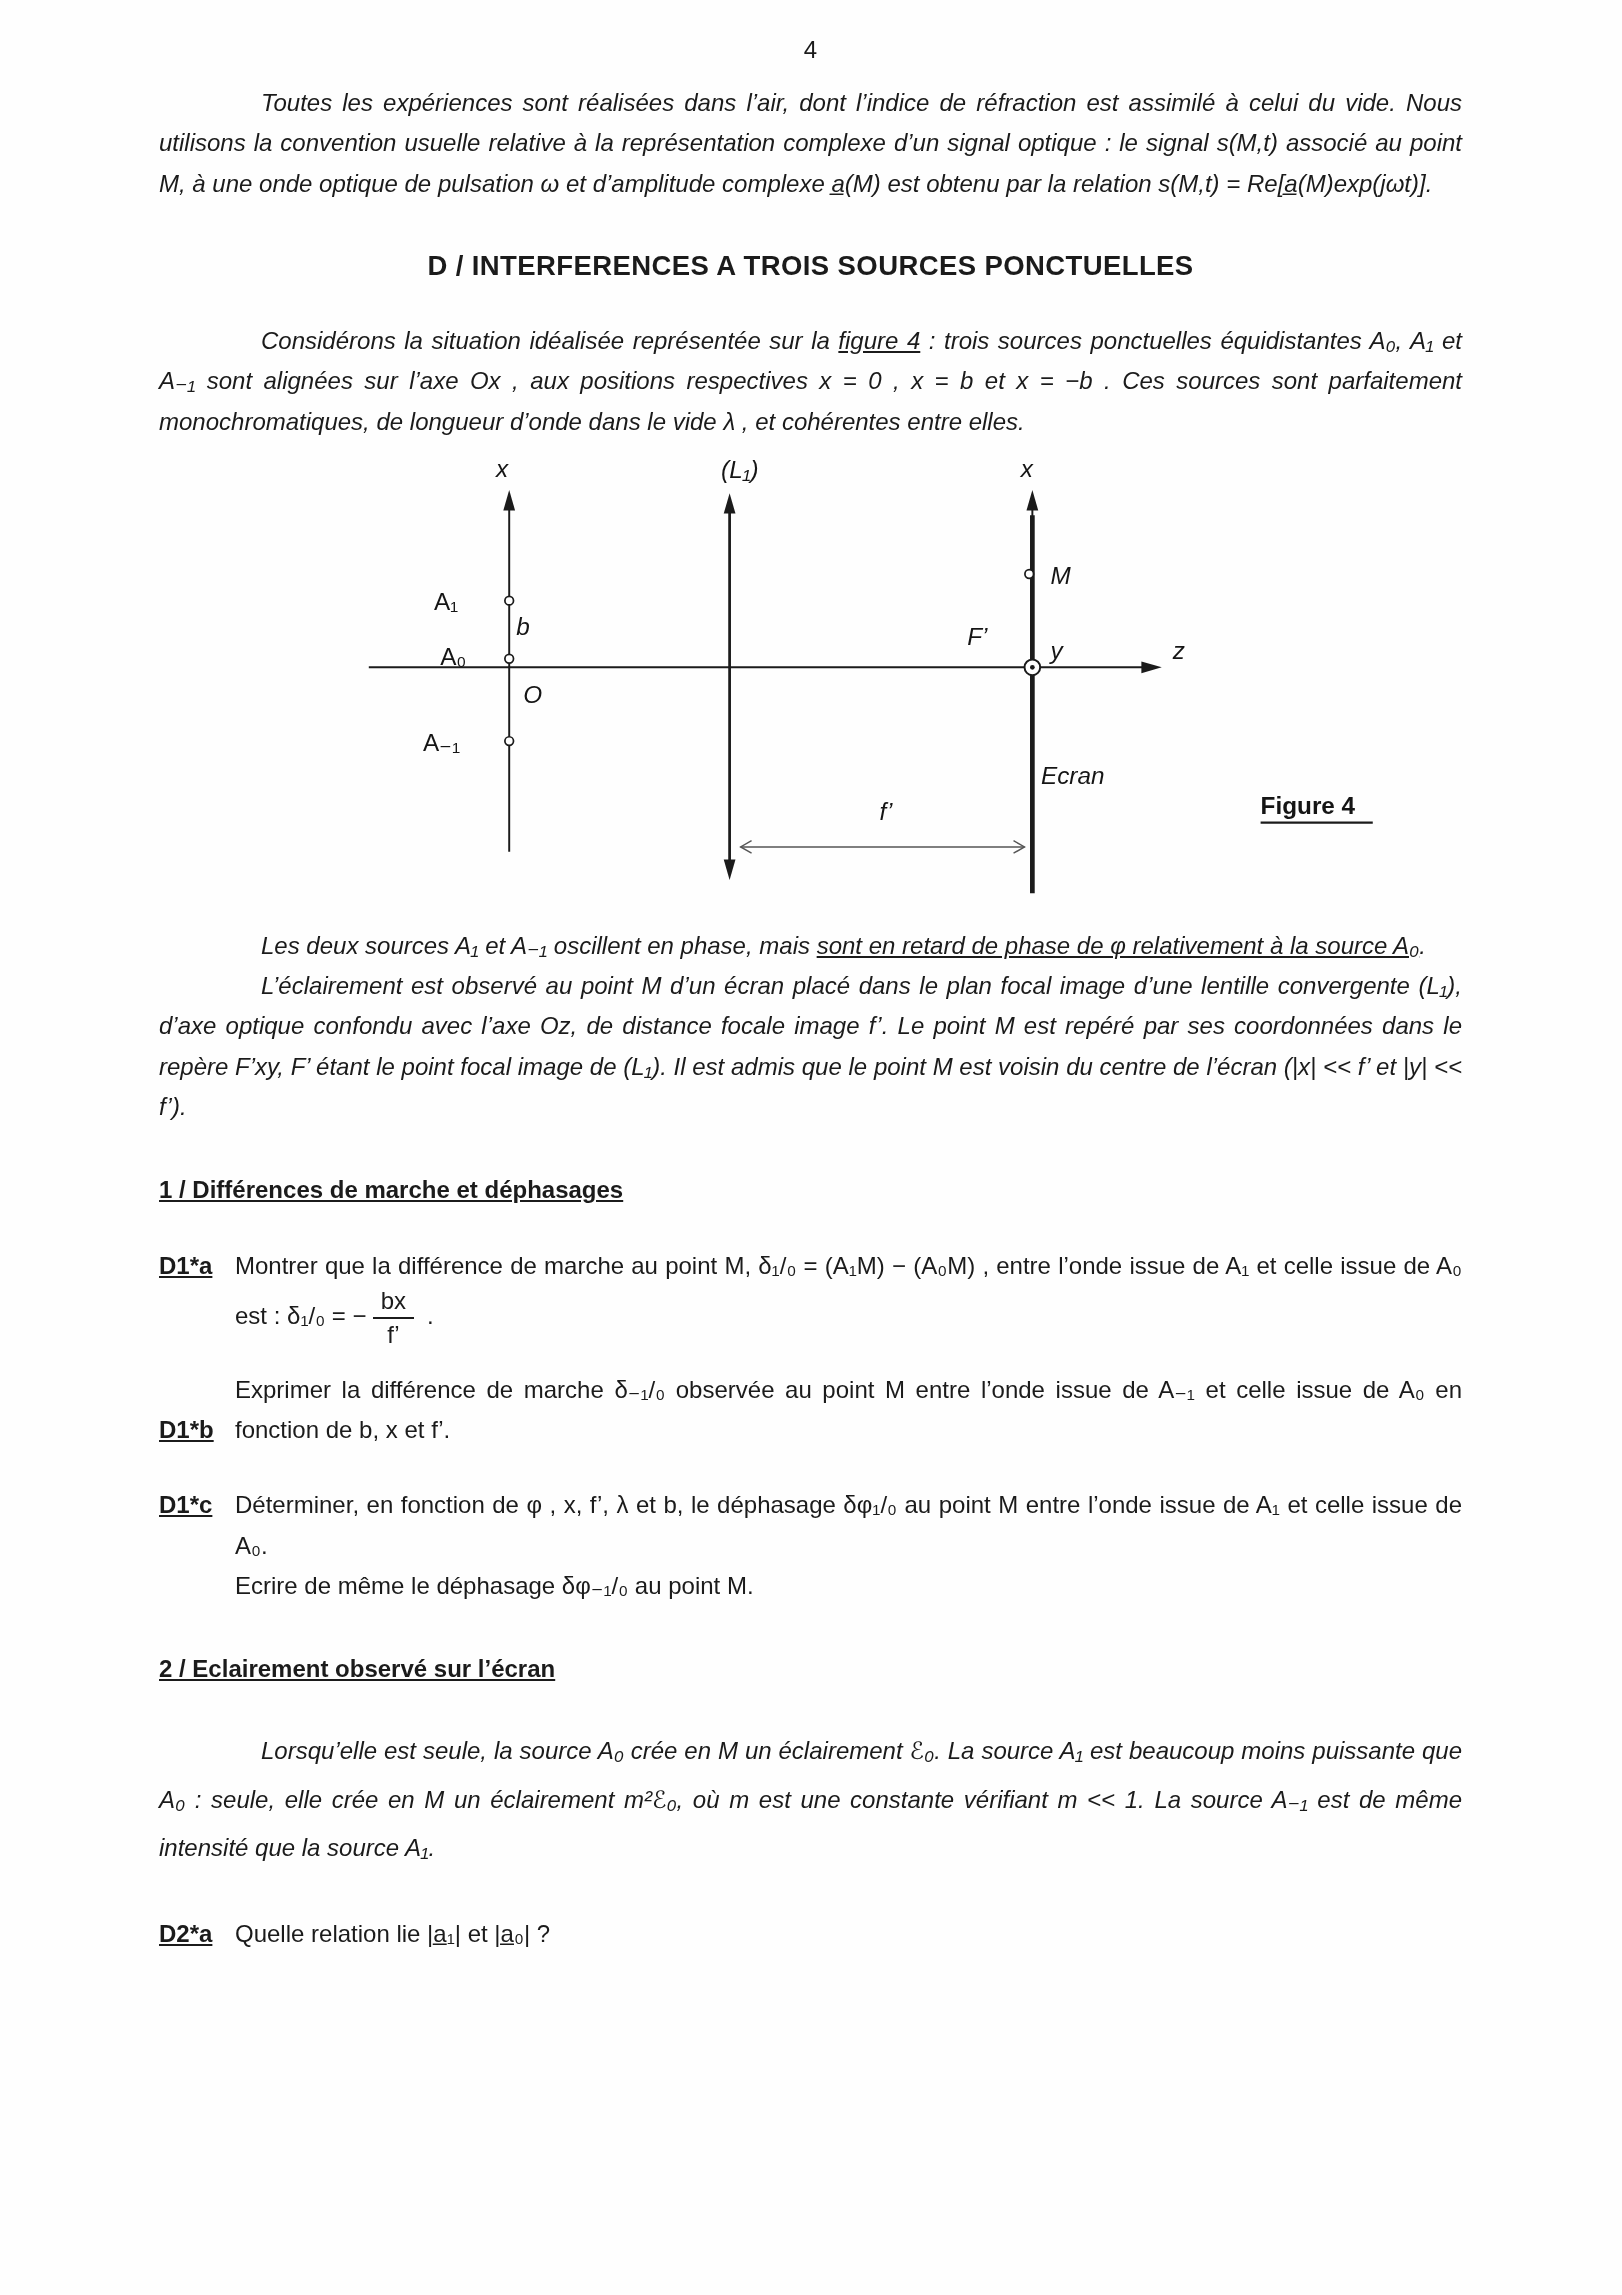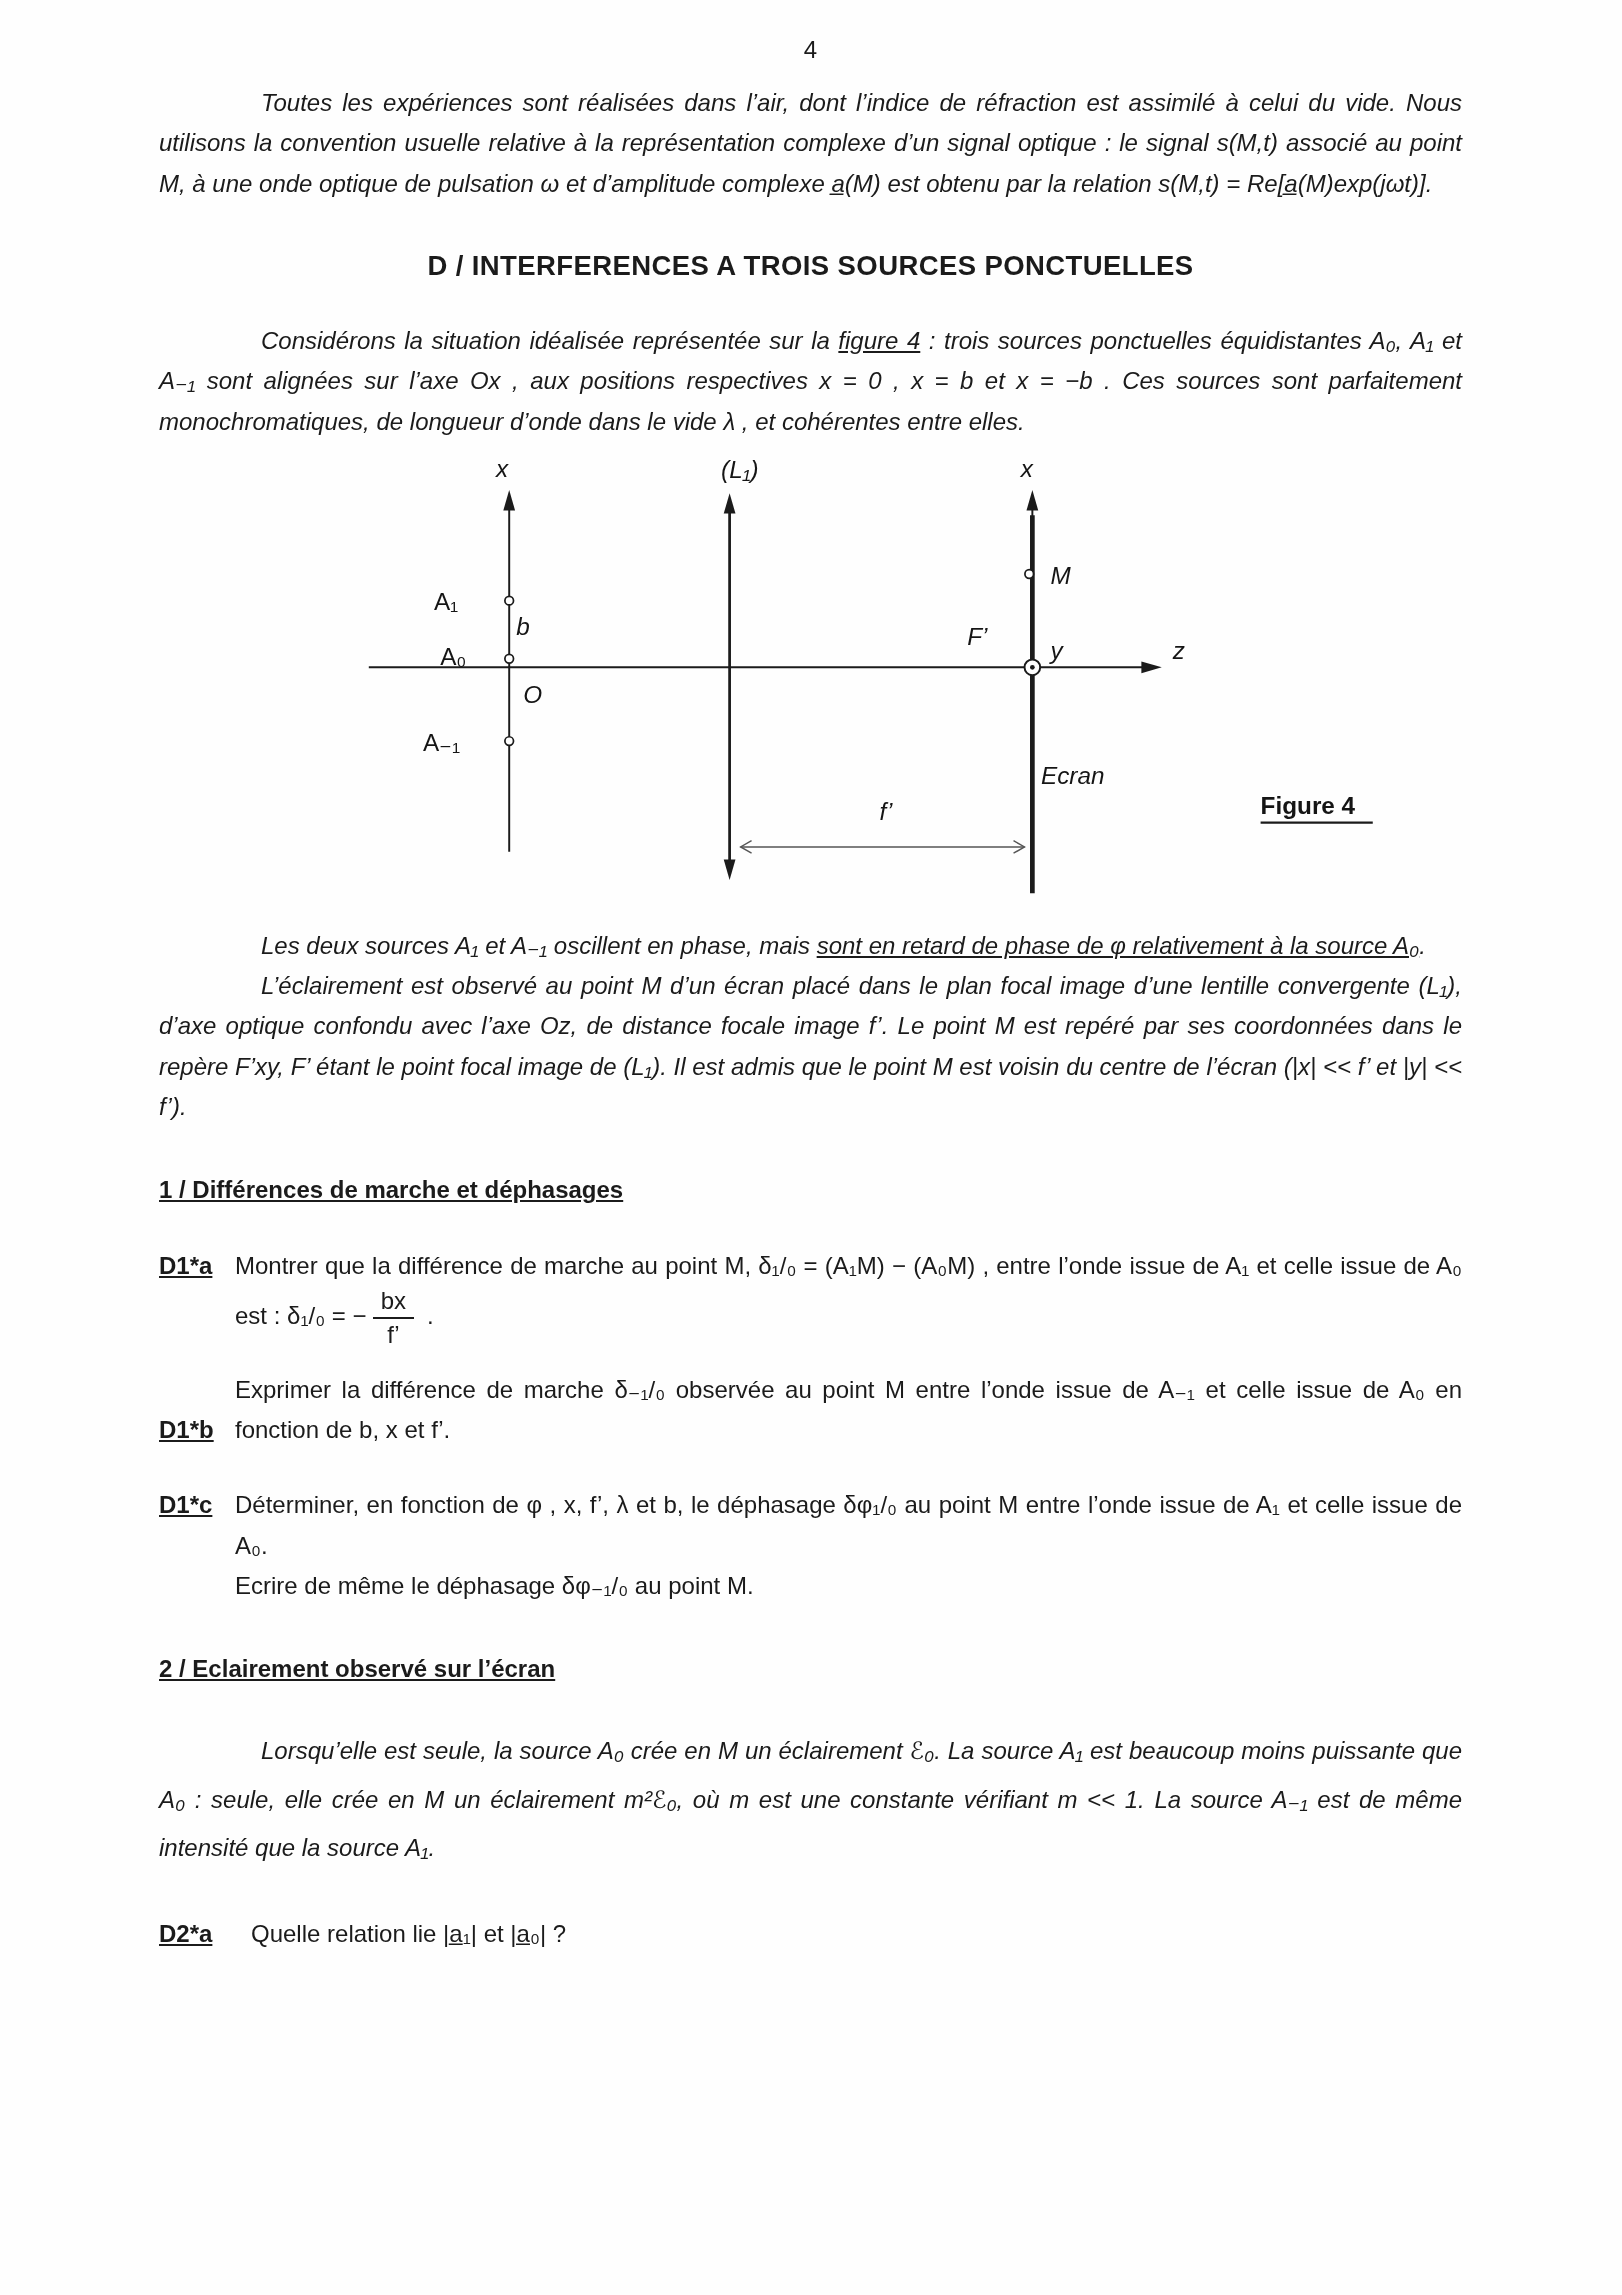--- a/index.html
+++ b/index.html
@@ -54,21 +54,21 @@
   }
   .q-label {
     flex: 0 0 76px;
     font-weight: bold;
     text-decoration: underline;
   }
   .q-body { flex: 1; text-align: justify; }
   .mt-d1a { margin-top: 42px; }
   .mt-d1b { margin-top: 21px; align-items: flex-end; }
   .mt-d1c { margin-top: 35px; justify-content: center; }
-  .mt-d2a { margin-top: 41px; gap: 16px; }
+  .mt-d2a { margin-top: 41px; }
 
   .frac {
     display: inline-block;
     vertical-align: middle;
     text-align: center;
     margin: 0 6.3px;
     line-height: 1.15;
   }
   .frac .num { display: block; padding: 0 7.9px 2.4px 7.9px; border-bottom: 2px solid #1b1b1b; }
   .frac .den { display: block; padding-top: 2.4px; }

